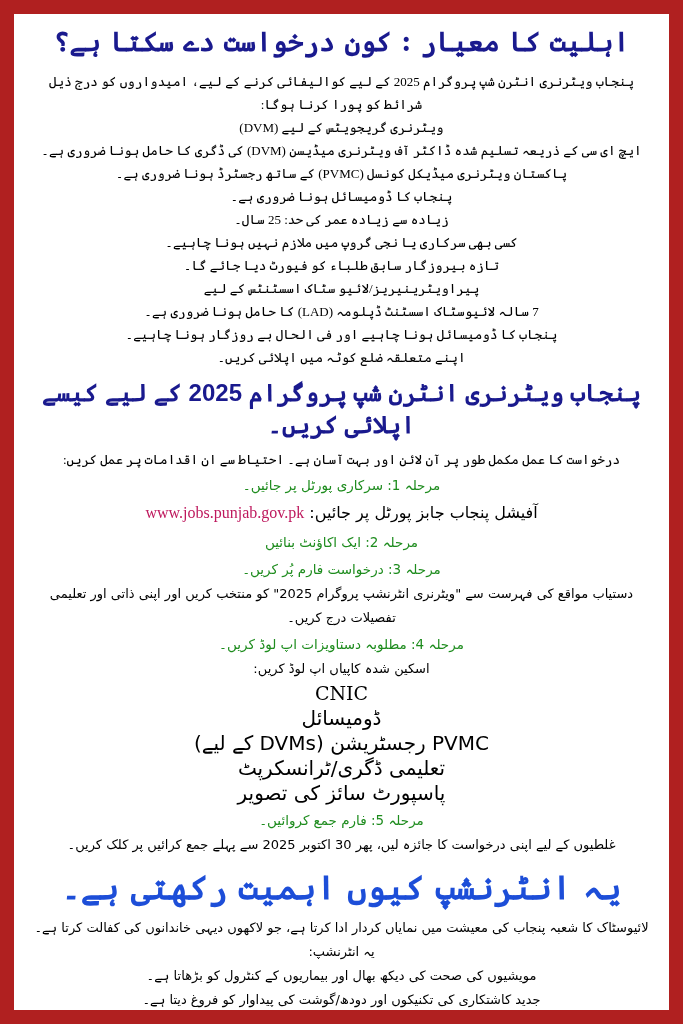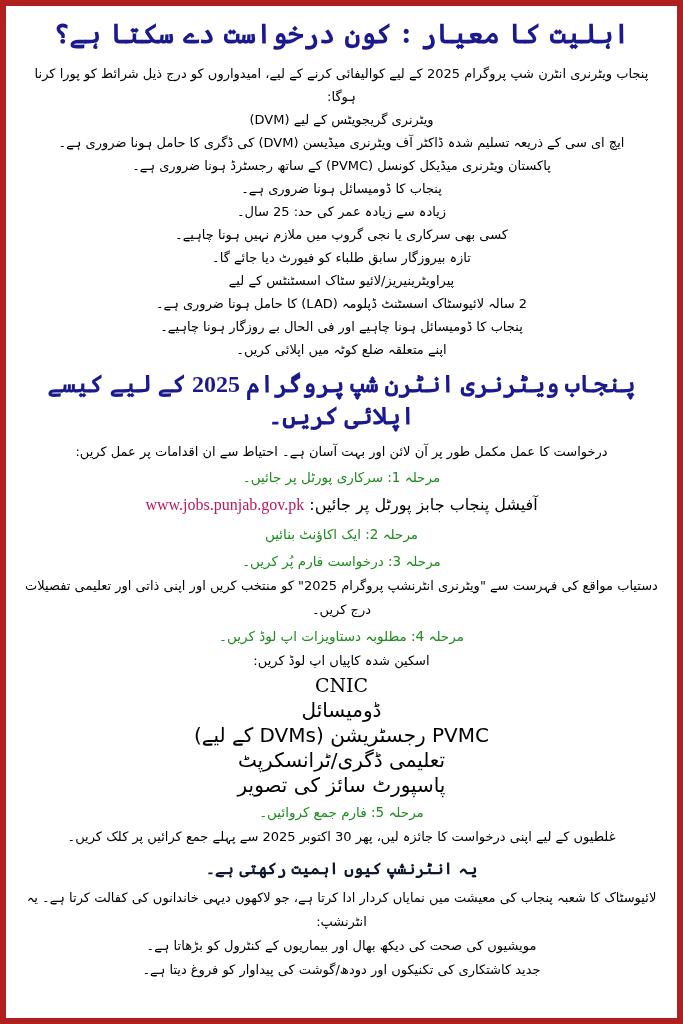--- a/index.html
+++ b/index.html
@@ -1,45 +1,45 @@
 <!DOCTYPE html>
 <html lang="ur" dir="rtl"><head>
 <meta charset="utf-8">
 <style>
   html,body{margin:0;padding:0;}
   .frame{
     width:683px;height:1024px;box-sizing:border-box;
-    background:#B02020;padding:6px;
+    background:#B02020;padding:14px;
     font-family:"DejaVu Sans",sans-serif;
   }
   .page{
     width:100%;height:100%;box-sizing:border-box;
     background:#ffffff;overflow:hidden;
     direction:rtl;text-align:center;color:#000;
     padding-top:4px;
   }
   .h-main{
     color:#1A1A8E;font-weight:bold;
     font-family:"DejaVu Serif",serif;
     font-size:27px;line-height:1.35;
     margin:6px 18px 10px;
   }
   .h-sub{
     color:#1A1A8E;font-weight:bold;
-    font-family:Liberation Serif, serif;
+    font-family:Liberation Sans, sans-serif;
     font-size:24px;line-height:1.3;
     margin:8px 10px 8px;
   }
   .h-why{
-    color:#0f172a;font-weight:bold;
+    color:#1d4ed8;font-weight:bold;
     font-family:"DejaVu Serif",serif;
-    font-size:16px;line-height:1.3;
+    font-size:33px;line-height:1.3;
     margin:10px 10px 6px;
   }
-  .line{font-size:13px;line-height:23px;margin:0 20px;}
+  .line{font-size:13px;line-height:23px;margin:0 20px;font-family:Liberation Serif, serif;}
   .step{
     color:#1E8C1E;font-weight:normal;
     font-size:13.5px;line-height:25px;margin:2px 20px 0;
   }
   .detail{font-size:13px;line-height:24px;margin:0 18px;}
   .url-line{font-size:16px;line-height:30px;margin:0 18px;}
   .url-line .url{
     font-family:Liberation Serif, serif;
     color:#be185d;text-decoration:none;margin-top:30px;
   }
@@ -57,21 +57,21 @@
 
     <div class="line">پنجاب ویٹرنری انٹرن شپ پروگرام 2025 کے لیے کوالیفائی کرنے کے لیے، امیدواروں کو درج ذیل شرائط کو پورا کرنا ہوگا:</div>
     <div class="line">ویٹرنری گریجویٹس کے لیے (DVM)</div>
     <div class="line">ایچ ای سی کے ذریعہ تسلیم شدہ ڈاکٹر آف ویٹرنری میڈیسن (DVM) کی ڈگری کا حامل ہونا ضروری ہے۔</div>
     <div class="line">پاکستان ویٹرنری میڈیکل کونسل (PVMC) کے ساتھ رجسٹرڈ ہونا ضروری ہے۔</div>
     <div class="line">پنجاب کا ڈومیسائل ہونا ضروری ہے۔</div>
     <div class="line">زیادہ سے زیادہ عمر کی حد: 25 سال۔</div>
     <div class="line">کسی بھی سرکاری یا نجی گروپ میں ملازم نہیں ہونا چاہیے۔</div>
     <div class="line">تازہ بیروزگار سابق طلباء کو فیورٹ دیا جائے گا۔</div>
     <div class="line">پیراویٹرینیریز/لائیو سٹاک اسسٹنٹس کے لیے</div>
-    <div class="line">2 سالہ لائیوسٹاک اسسٹنٹ ڈپلومہ (LAD) کا حامل ہونا ضروری ہے۔</div>
+    <div class="line">7 سالہ لائیوسٹاک اسسٹنٹ ڈپلومہ (LAD) کا حامل ہونا ضروری ہے۔</div>
     <div class="line">پنجاب کا ڈومیسائل ہونا چاہیے اور فی الحال بے روزگار ہونا چاہیے۔</div>
     <div class="line">اپنے متعلقہ ضلع کوٹہ میں اپلائی کریں۔</div>
 
     <div class="h-sub">پنجاب ویٹرنری انٹرن شپ پروگرام 2025 کے لیے کیسے اپلائی کریں۔</div>
 
     <div class="line">درخواست کا عمل مکمل طور پر آن لائن اور بہت آسان ہے۔ احتیاط سے ان اقدامات پر عمل کریں:</div>
 
     <div class="step">مرحلہ 1: سرکاری پورٹل پر جائیں۔</div>
     <div class="url-line">
       <span>آفیشل پنجاب جابز پورٹل پر جائیں:</span>

